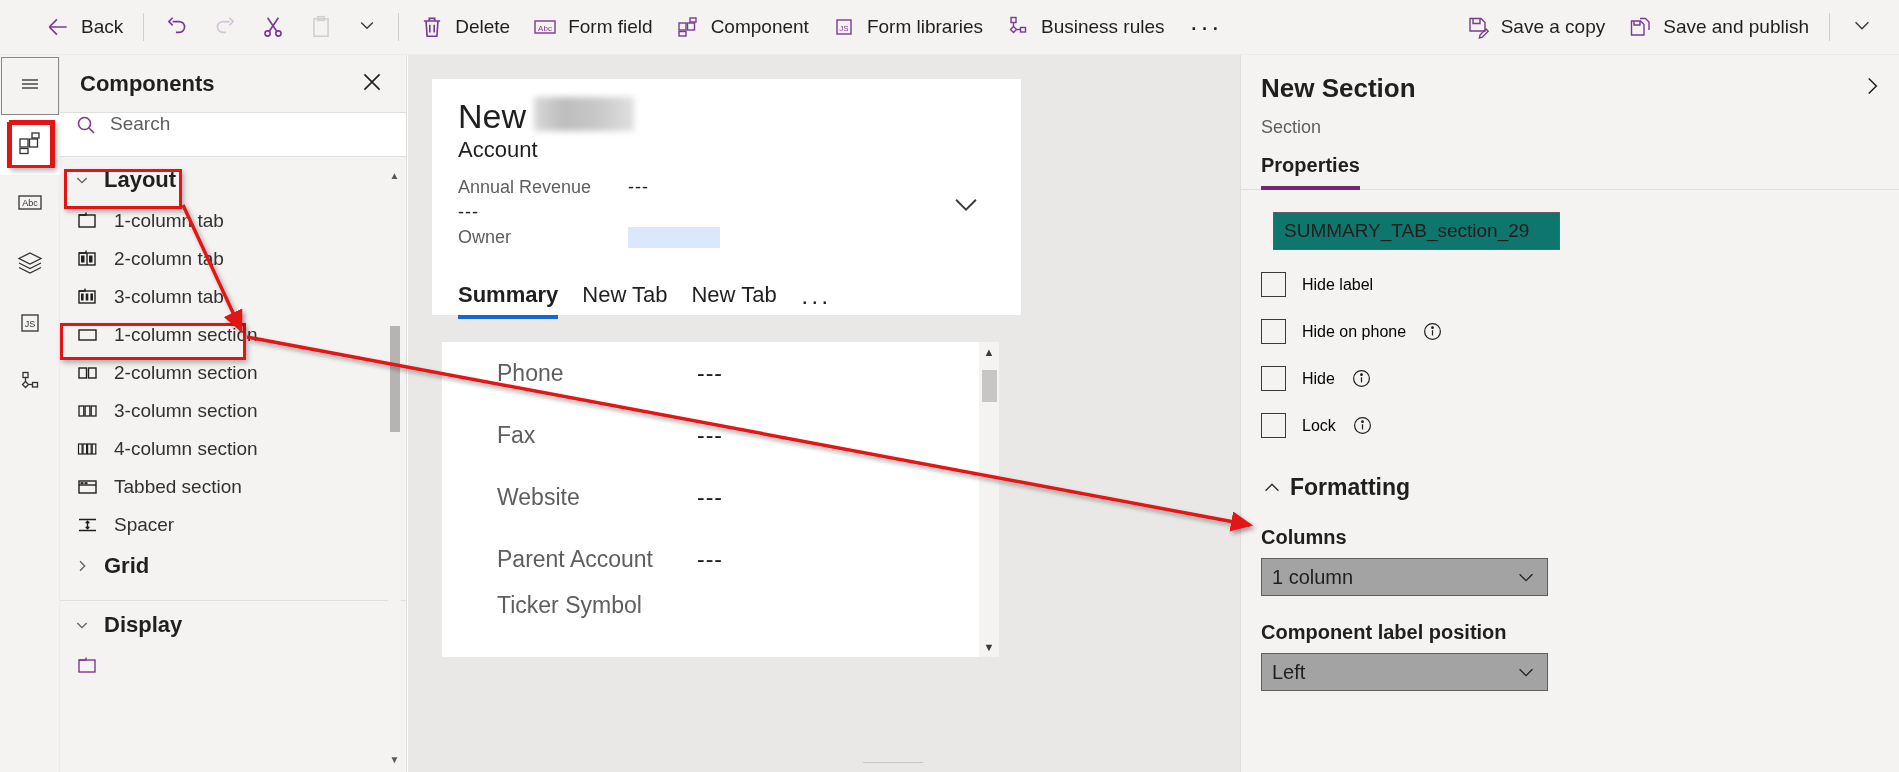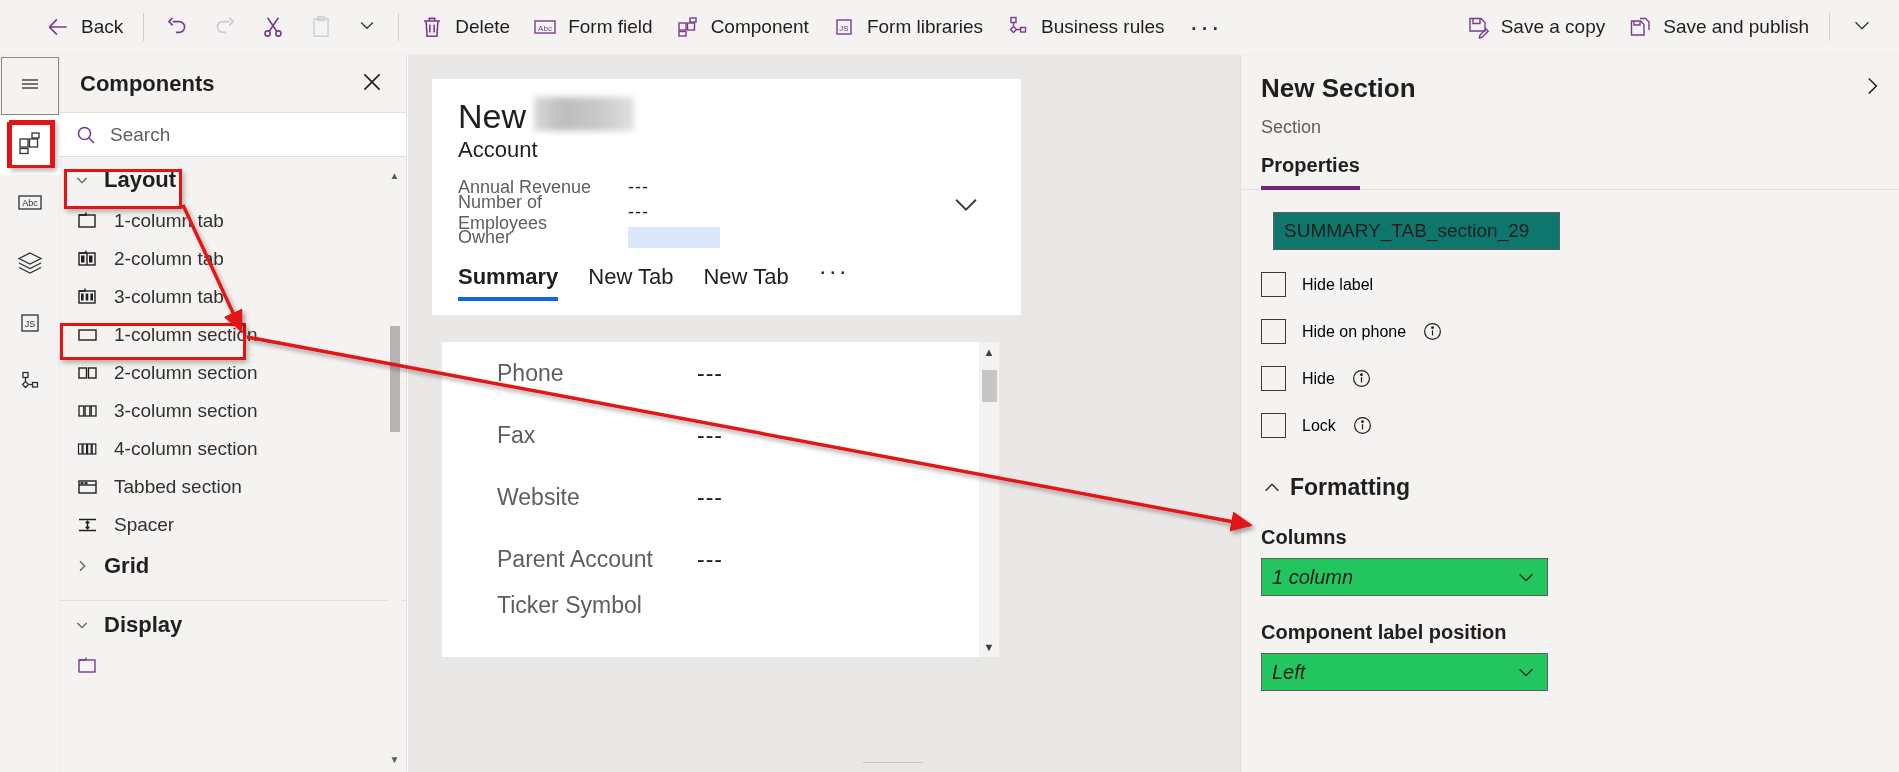--- a/index.html
+++ b/index.html
@@ -49,21 +49,21 @@
   }
 
   
   .panel {
     position:absolute; left:60px; top:55px; width:347px; height:717px;
     background:#f4f3f2; border-right:1px solid #e1dfdd;
   }
   .panel-head { height:57px; display:flex; align-items:center; padding:0 14px 0 20px; }
   .panel-title { font-size:22px; font-weight:600; color:#201f1e; }
   .panel-close { margin-left:auto; width:40px; height:40px; display:flex; align-items:center; justify-content:center; cursor:pointer; color:#201f1e; }
-  .search-wrap { margin:0 0 0 0; height:45px; background:#ffffff; display:flex; align-items:center; padding:0 14px; border:1px solid #e1dfdd; border-left:none; border-right:none;}
+  .search-wrap { margin:0 0 0 0; height:45px; background:#ffffff; display:flex; align-items:flex-start; padding:0 14px; border:1px solid #e1dfdd; border-left:none; border-right:none;}
   .search-ico { color:#7a3b8f; width:26px; display:flex; align-items:center; }
   .search-input {
     border:none; outline:none; background:transparent; flex:1; margin-left:10px;
     font-family:"Liberation Sans", sans-serif; font-size:19px; color:#201f1e;
   }
   .search-input::placeholder { color:#605e5c; }
 
   .comp-list { position:absolute; left:0; top:103px; width:347px; height:614px; overflow:hidden; }
   .group-head {
     display:flex; align-items:center; gap:14px; height:44px; padding-left:14px;
@@ -105,21 +105,21 @@
   .form-sub { font-size:22px; color:#201f1e; margin-top:4px; }
   .hdr-fields { margin-top:12px; }
   .hdr-row { display:flex; align-items:center; height:25px; font-size:18px; }
   .hdr-label { width:170px; color:#605e5c; }
   .hdr-val { color:#201f1e; letter-spacing:1px; }
   .hdr-val.blue { width:92px; height:21px; background:#dbe7fb; }
   .hdr-chev { position:absolute; right:38px; top:108px; color:#3a3a38; cursor:pointer; }
 
   .tabstrip {
     position:absolute; left:0; right:0; bottom:0; height:58px;
-    display:flex; align-items:flex-start; padding-left:26px; gap:30px;
+    display:flex; align-items:flex-end; padding-left:26px; gap:24px;
   }
   .tab { font-size:22px; color:#201f1e; cursor:pointer; position:relative; height:40px; display:flex; align-items:center;}
   .tab.active { font-weight:700; }
   .tab.active::after { content:""; position:absolute; left:0; right:0; bottom:-4px; height:4px; background:#1366d6; }
   .tab-more { font-size:24px; letter-spacing:2px; color:#201f1e; cursor:pointer; }
 
   .form-body {
     position:absolute; left:33px; top:287px; width:558px; height:315px; background:#ffffff;
     border-left:1px solid #edebe9;
   }
@@ -158,22 +158,22 @@
   .chk { width:25px; height:25px; border:1.5px solid #3b3a39; background:#f4f3f2; cursor:pointer; }
   .chk-label { font-size:16px; color:#000000; }
   .info-ico { display:inline-flex; align-items:center; color:#201f1e; cursor:pointer; }
 
   .sect-head { display:flex; align-items:center; gap:7px; margin-top:36px; cursor:pointer; }
   .sect-chev { color:#323130; display:flex; }
   .sect-title { font-size:23px; font-weight:600; color:#201f1e; }
 
   .field-label { font-size:20px; font-weight:700; color:#201f1e; margin-top:25px; }
   .dropdown {
-    margin-top:9px; width:287px; height:38px; background:#22c55e; border:1px solid #605e5c;
-    display:flex; align-items:center; padding:0 10px; cursor:pointer;font-style:italic;
+    margin-top:9px; width:287px; height:38px; background:#a3a3a3; border:1px solid #605e5c;
+    display:flex; align-items:center; padding:0 10px; cursor:pointer;
   }
   .dd-val { font-size:20px; color:#201f1e; }
   .dd-chev { margin-left:auto; color:#201f1e; display:flex; }
 
   
   .anno { position:absolute; left:0; top:0; width:1899px; height:772px; pointer-events:none; }
 </style>
 </head>
 <body>
 
@@ -578,21 +578,20 @@
           <div class="redact"></div>
         </div>
         <div class="form-sub">Account</div>
 
         <div class="hdr-fields">
           <div class="hdr-row">
             <span class="hdr-label">Annual Revenue</span>
             <span class="hdr-val">---</span>
           </div>
           <div class="hdr-row">
-            <span class="hdr-label">Number of Employees</span>
             <span class="hdr-val">---</span>
           </div>
           <div class="hdr-row">
             <span class="hdr-label">Owner</span>
             <span class="hdr-val blue"></span>
           </div>
         </div>
       </div>
 
       <div class="hdr-chev">

